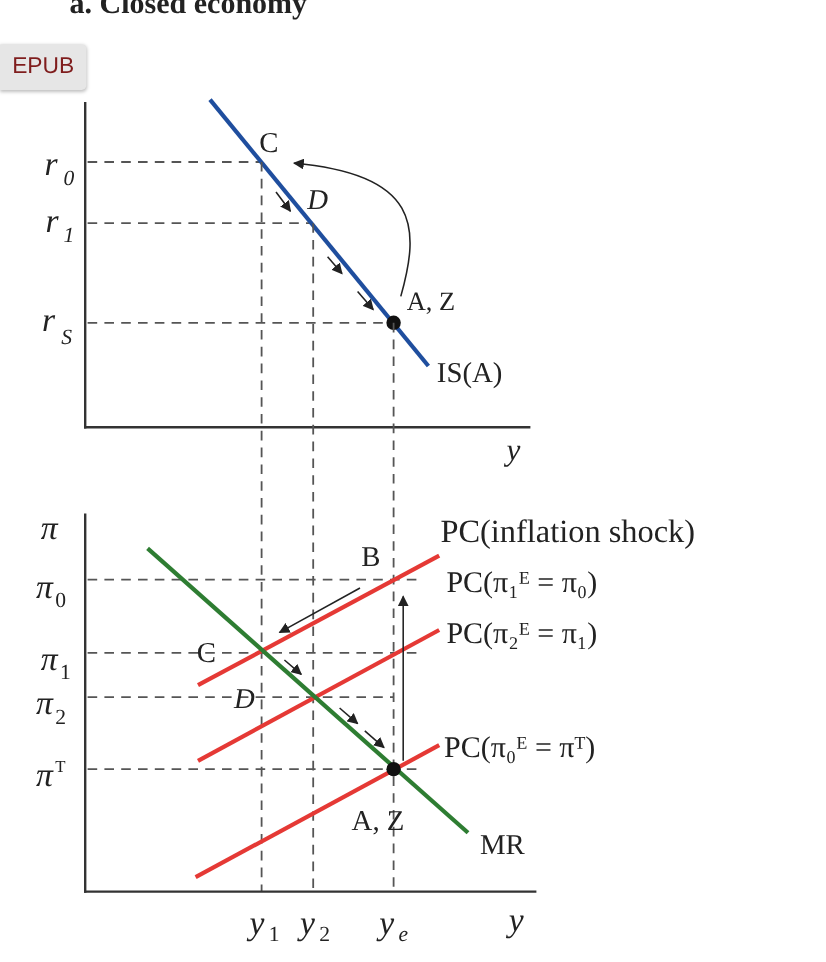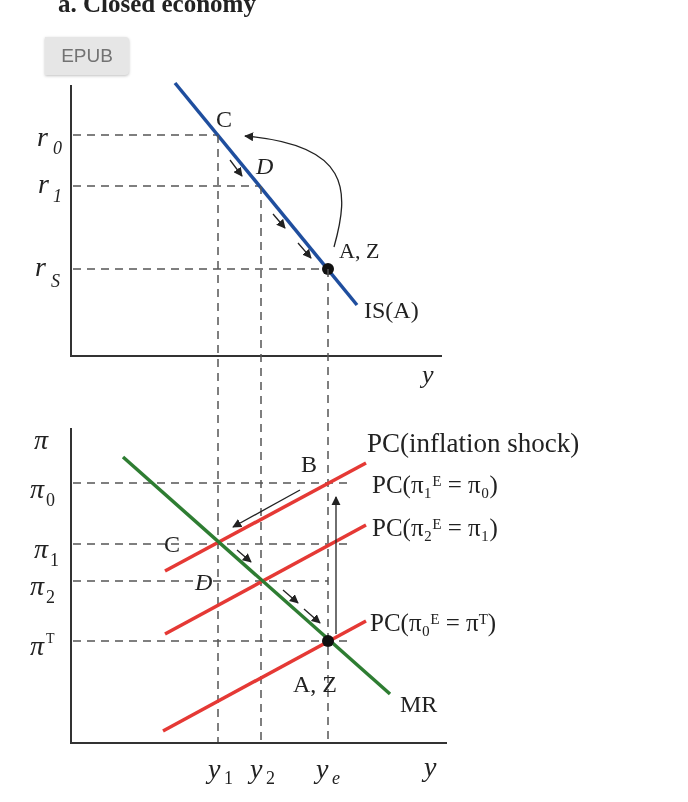--- a/index.html
+++ b/index.html
@@ -1,18 +1,18 @@
 <!DOCTYPE html>
 <html><head>
 <meta charset="utf-8">
 <style>
   html,body{margin:0;padding:0;background:#ffffff;}
   body{width:688px;height:802px;position:relative;overflow:hidden;font-family:"Liberation Serif","DejaVu Serif",serif;}
   .title{position:absolute;left:58px;top:-10px;font-size:25px;font-weight:bold;color:#222;font-family:"Liberation Serif","DejaVu Serif",serif;white-space:nowrap;}
-  .epub{position:absolute;left:0;top:37px;width:84px;height:38px;background:#e6e6e6;border-radius:0 4px 4px 0;box-shadow:0 1px 3px rgba(0,0,0,0.25);font-family:"Liberation Sans","DejaVu Sans",sans-serif;font-size:19px;color:#737373;display:flex;align-items:center;justify-content:center;cursor:pointer;margin-left:45px;}
+  .epub{position:absolute;left:0;top:37px;width:72px;height:38px;background:#e6e6e6;border-radius:0 4px 4px 0;box-shadow:0 1px 3px rgba(0,0,0,0.25);font-family:"Liberation Sans","DejaVu Sans",sans-serif;font-size:19px;color:#7f1d1d;display:flex;align-items:center;justify-content:center;cursor:pointer;}
   svg{position:absolute;left:0;top:0;}
   .lbl{font-family:"Liberation Serif","DejaVu Serif",serif;fill:#222;}
 </style>
 </head>
 <body>
 
 <div class="title">a. Closed economy</div>
 <div class="epub">EPUB</div>
 
 <svg width="688" height="802" viewBox="0 0 688 802">

